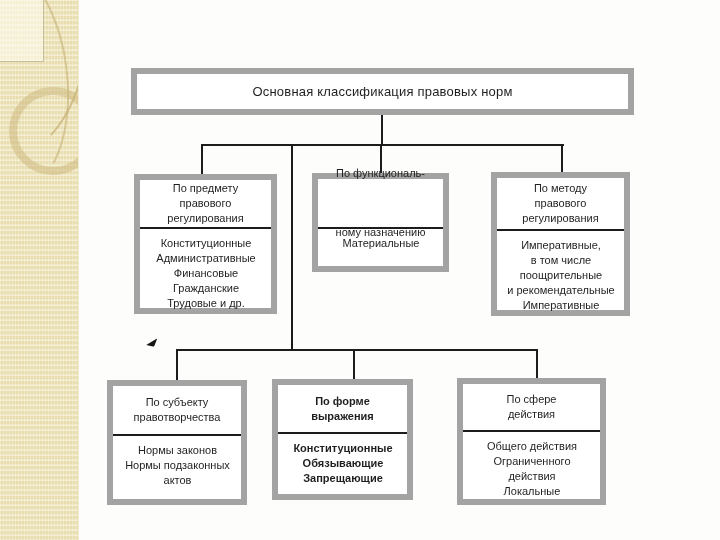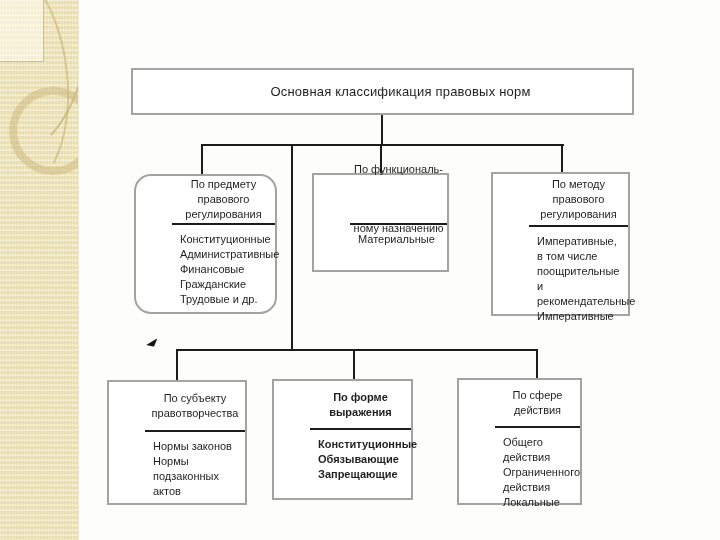--- a/index.html
+++ b/index.html
@@ -44,47 +44,47 @@
   .l-d1  {left:201px;top:144px;width:2px;height:31px;}
   .l-d2  {left:380px;top:144px;width:2px;height:30px;}
   .l-d3  {left:561px;top:144px;width:2px;height:29px;}
   .l-vc  {left:291px;top:144px;width:2px;height:207px;}
   .l-h2  {left:176px;top:349px;width:362px;height:2px;}
   .l-e1  {left:176px;top:349px;width:2px;height:32px;}
   .l-e2  {left:353px;top:349px;width:2px;height:31px;}
   .l-e3  {left:536px;top:349px;width:2px;height:30px;}
   
   .box{
-    position:absolute;box-sizing:border-box;border:2px solid #a3a3a3;background:#ffffff;padding-left:36px;
+    position:absolute;box-sizing:border-box;border:6px solid #a3a3a3;background:#ffffff;
   }
   .top-box{
     left:131px;top:68px;width:503px;height:47px;
     display:flex;align-items:center;justify-content:center;
     font-size:13px;letter-spacing:0.2px;
   }
   .node-header{
     box-sizing:border-box;border-bottom:2px solid #1c1c1c;
     display:flex;flex-direction:column;align-items:center;justify-content:center;
     text-align:center;font-size:11px;line-height:15px;padding:2px;
   }
   .node-list{
     box-sizing:border-box;font-size:11px;line-height:15px;padding:7px 7px 0 8px;
-    text-align:left;
+    text-align:center;
   }
-  .node-m1{left:134px;top:174px;width:143px;height:140px;border-radius:17px;}
+  .node-m1{left:134px;top:174px;width:143px;height:140px;}
   .node-m1 .node-header{height:49px;}
   .node-m2{left:312px;top:173px;width:137px;height:99px;}
   .node-m2 .node-header{height:50px;gap:44px;}
   .node-m3{left:491px;top:172px;width:139px;height:144px;}
   .node-m3 .node-header{height:53px;}
   .node-b1{left:107px;top:380px;width:140px;height:125px;}
   .node-b1 .node-header{height:50px;}
   .node-b2{left:272px;top:379px;width:141px;height:121px;font-weight:bold;}
   .node-b2 .node-header{height:49px;}
-  .node-b3{left:457px;top:378px;width:125px;height:127px;}
+  .node-b3{left:457px;top:378px;width:149px;height:127px;}
   .node-b3 .node-header{height:48px;}
   
   .stray{
     position:absolute;left:146px;top:339px;width:12px;height:8px;
     background:#161616;clip-path:polygon(0 65%,100% 0,62% 100%);
     transform:rotate(-8deg);
   }
 </style>
 </head>
 <body>

